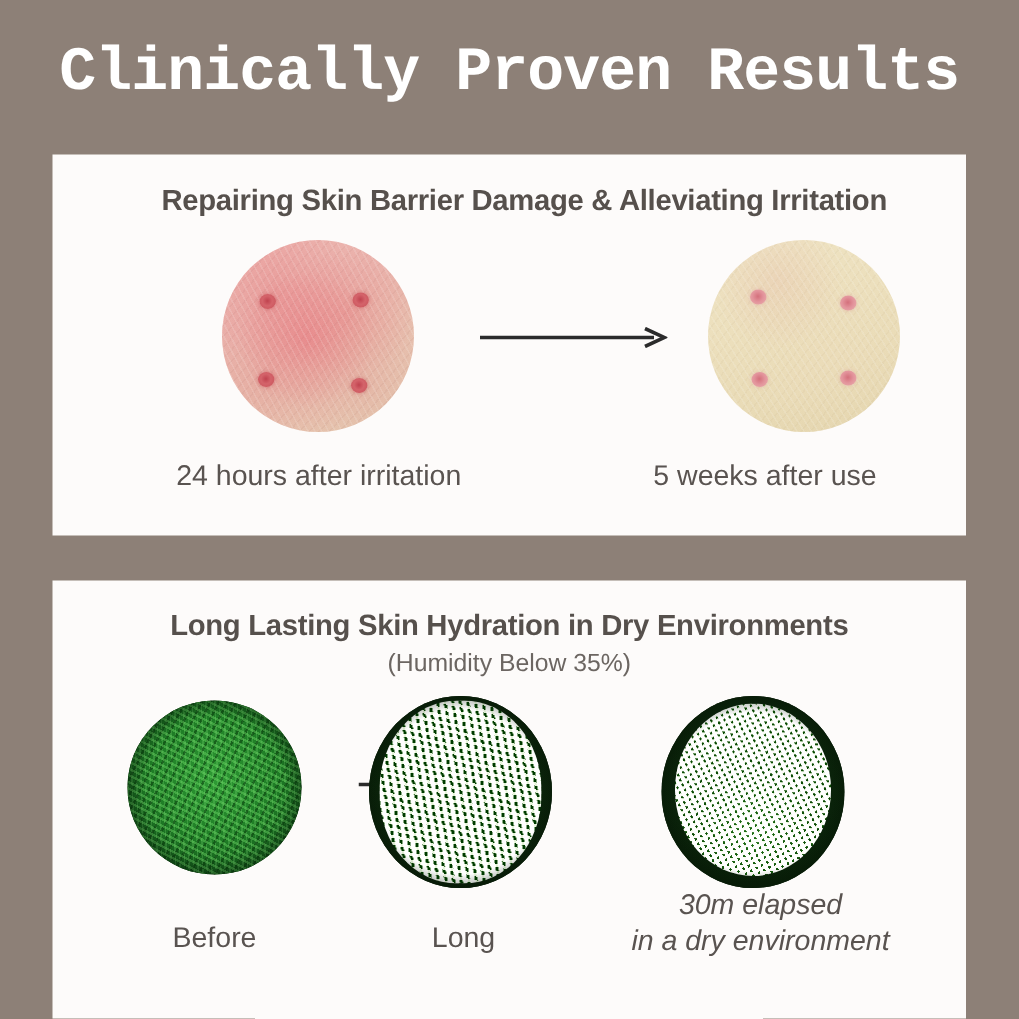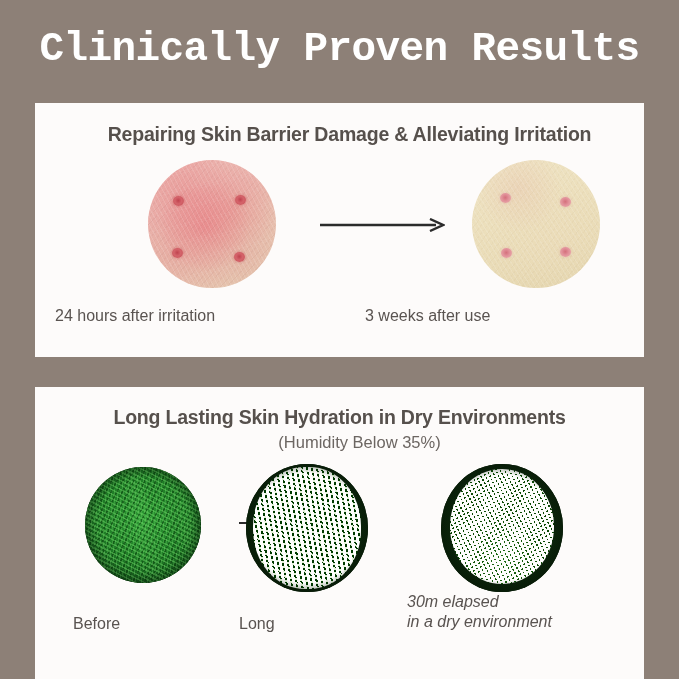--- a/index.html
+++ b/index.html
@@ -70,21 +70,20 @@
   #panel-irritation .panel-title { margin-top: 20px; }
   #panel-hydration .panel-title { margin-top: 19px; }
 
   .panel-subtitle {
     width: 100%;
     text-align: center;
     color: #6c6662;
     font-size: 16.5px;
     margin-top: 4px;
     white-space: nowrap;
-    padding-left: 20px;
   }
 
   
   .skin-row {
     position: relative;
     height: 128px;
     margin-top: 14px;
   }
 
   .skin-circle {
@@ -180,22 +179,22 @@
 
   
   .caption-row {
     position: relative;
     margin-top: 18px;
     height: 30px;
   }
   .caption {
     position: absolute;
     color: #595350;
-    font-size: 16px;
-    text-align: left;
+    font-size: 19px;
+    text-align: center;
     white-space: nowrap;
     line-height: 1.26;
   }
   #caption-irritation-before { left: 0; top: 0; width: 315px; }
   #caption-irritation-after  { left: 310px; top: 0; width: 290px; }
 
   
   .hydration-row {
     position: relative;
     height: 132px;
@@ -315,21 +314,21 @@
         <div class="skin-texture"></div>
         <div class="prick prick-tl"></div>
         <div class="prick prick-tr"></div>
         <div class="prick prick-bl"></div>
         <div class="prick prick-br"></div>
       </div>
     </div>
 
     <div class="caption-row">
       <div class="caption" id="caption-irritation-before">24 hours after irritation</div>
-      <div class="caption" id="caption-irritation-after">3 weeks after use</div>
+      <div class="caption" id="caption-irritation-after">5 weeks after use</div>
     </div>
   </div>
 
   <div class="panel" id="panel-hydration">
 
     <div class="panel-title">Long Lasting Skin Hydration in Dry Environments</div>
 
     <div class="panel-subtitle">(Humidity Below 35%)</div>
 
     <div class="hydration-row">

